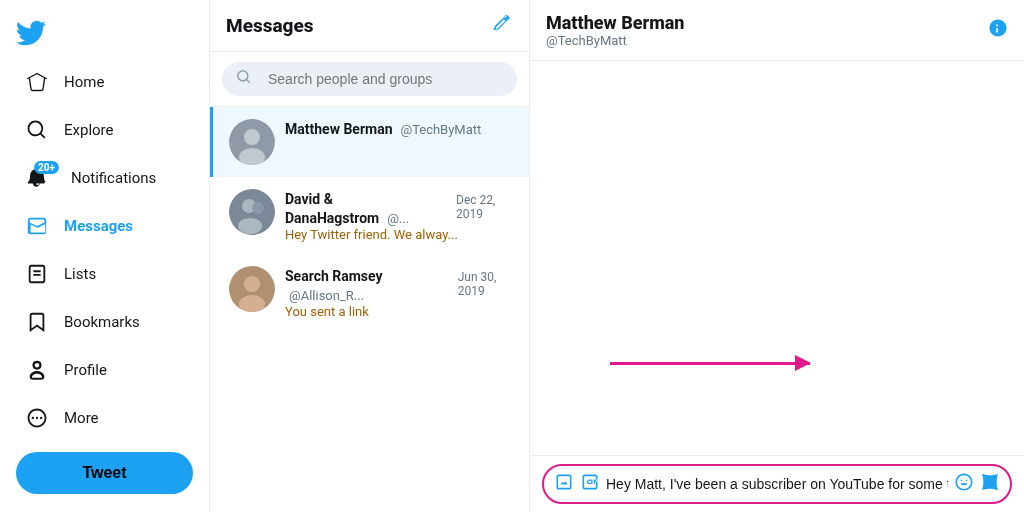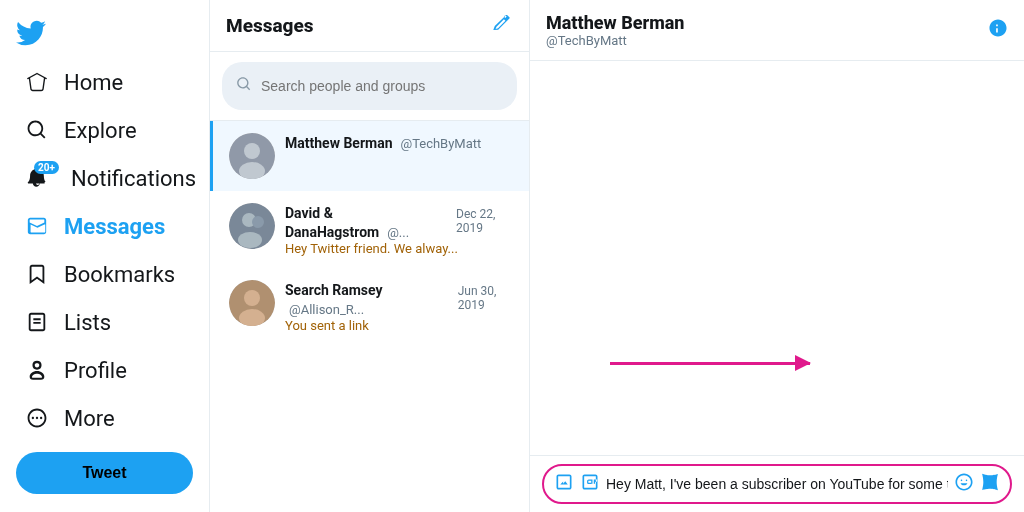--- a/index.html
+++ b/index.html
@@ -43,21 +43,21 @@
     .sidebar-item-icon {
       width: 26px;
       height: 26px;
       display: flex;
       align-items: center;
       justify-content: center;
       font-size: 20px;
       margin-right: 14px;
       flex-shrink: 0;
     }
-    .sidebar-item-label { font-size: 22px; }
+    .sidebar-item-label { font-size: 15px; }
     .notif-badge {
       position: absolute;
       top: 6px;
       left: 26px;
       background: #1da1f2;
       color: #fff;
       font-size: 10px;
       font-weight: 700;
       border-radius: 10px;
       padding: 1px 4px;
@@ -100,22 +100,22 @@
       cursor: pointer;
     }
     .search-bar-wrap {
       padding: 10px 12px;
       border-bottom: 1px solid #e6ecf0;
     }
     .search-bar {
       display: flex;
       background: #eaf0f6;
       border-radius: 20px;
-      padding: 14px 14px;
-      gap: 9px;
+      padding: 7px 14px;
+      gap: 16px;
     }
     .search-icon { color: #8899a6; font-size: 15px; }
     .search-input {
       border: none;
       background: transparent;
       font-size: 14px;
       color: #8899a6;
       outline: none;
       width: 100%;
     }
@@ -290,33 +290,33 @@
         <svg viewBox="0 0 24 24" width="22" height="22" fill="#1da1f2">
             <path d="M1.998 5.5c0-1.381 1.119-2.5 2.5-2.5h15c1.381 0 2.5 1.119 2.5 2.5v13c0 1.381-1.119 2.5-2.5 2.5h-15c-1.381 0-2.5-1.119-2.5-2.5v-13zm2.5-.5c-.276 0-.5.224-.5.5v2.764l8 3.638 8-3.638V5.5c0-.276-.224-.5-.5-.5h-15zm15.5 5.463l-7.5 3.408-7.5-3.408V18.5c0 .276.224.5.5.5h15c.276 0 .5-.224.5-.5v-8.037z"></path>
           </svg>
       </span>
       <span class="sidebar-item-label" style="color:#1da1f2;font-weight:700;">Messages</span>
     </div>
 
     <div class="sidebar-item">
       <span class="sidebar-item-icon">
         <svg viewBox="0 0 24 24" width="22" height="22" fill="currentColor">
+            <path d="M3 4.5C3 3.12 4.12 2 5.5 2h13C19.88 2 21 3.12 21 4.5v15c0 1.38-1.12 2.5-2.5 2.5h-13C4.12 22 3 20.88 3 19.5v-15zM5.5 4c-.28 0-.5.22-.5.5v15c0 .28.22.5.5.5h13c.28 0 .5-.22.5-.5v-15c0-.28-.22-.5-.5-.5h-13zM16 10H8V8h8v2zm-8 2h8v2H8v-2z"></path>
+          </svg>
+      </span>
+      <span class="sidebar-item-label">Lists</span>
+    </div>
+
+    <div class="sidebar-item">
+      <span class="sidebar-item-icon">
+        <svg viewBox="0 0 24 24" width="22" height="22" fill="currentColor">
             <path d="M4 4.5C4 3.12 5.119 2 6.5 2h11C18.881 2 20 3.12 20 4.5v18.44l-8-5.71-8 5.71V4.5zM6.5 4c-.276 0-.5.22-.5.5v14.56l6-4.29 6 4.29V4.5c0-.28-.224-.5-.5-.5h-11z"></path>
           </svg>
       </span>
       <span class="sidebar-item-label">Bookmarks</span>
-    </div>
-
-    <div class="sidebar-item">
-      <span class="sidebar-item-icon">
-        <svg viewBox="0 0 24 24" width="22" height="22" fill="currentColor">
-            <path d="M3 4.5C3 3.12 4.12 2 5.5 2h13C19.88 2 21 3.12 21 4.5v15c0 1.38-1.12 2.5-2.5 2.5h-13C4.12 22 3 20.88 3 19.5v-15zM5.5 4c-.28 0-.5.22-.5.5v15c0 .28.22.5.5.5h13c.28 0 .5-.22.5-.5v-15c0-.28-.22-.5-.5-.5h-13zM16 10H8V8h8v2zm-8 2h8v2H8v-2z"></path>
-          </svg>
-      </span>
-      <span class="sidebar-item-label">Lists</span>
     </div>
 
     <div class="sidebar-item">
       <span class="sidebar-item-icon">
         <svg viewBox="0 0 24 24" width="22" height="22" fill="currentColor">
             <path d="M12 11.816c-3.18 0-4.978-2.164-4.978-5.158C7.022 3.66 9.022 2 12 2s4.978 1.66 4.978 4.658c0 2.994-1.798 5.158-4.978 5.158zm0-7.316c-1.543 0-2.478.73-2.478 2.158 0 1.538.818 2.658 2.478 2.658s2.478-1.12 2.478-2.658C14.478 5.23 13.543 4.5 12 4.5zm4.354 18H7.646C5.289 22.5 4 21.36 4 19.25c0-3.427 3.582-6.25 8-6.25s8 2.823 8 6.25c0 2.11-1.289 3.25-3.646 3.25zm-8.708-2h8.708c.979 0 1.146-.347 1.146-.75 0-1.98-2.694-3.75-5.5-3.75s-5.5 1.77-5.5 3.75c0 .403.167.75 1.146.75z"></path>
           </svg>
       </span>
       <span class="sidebar-item-label">Profile</span>
     </div>

